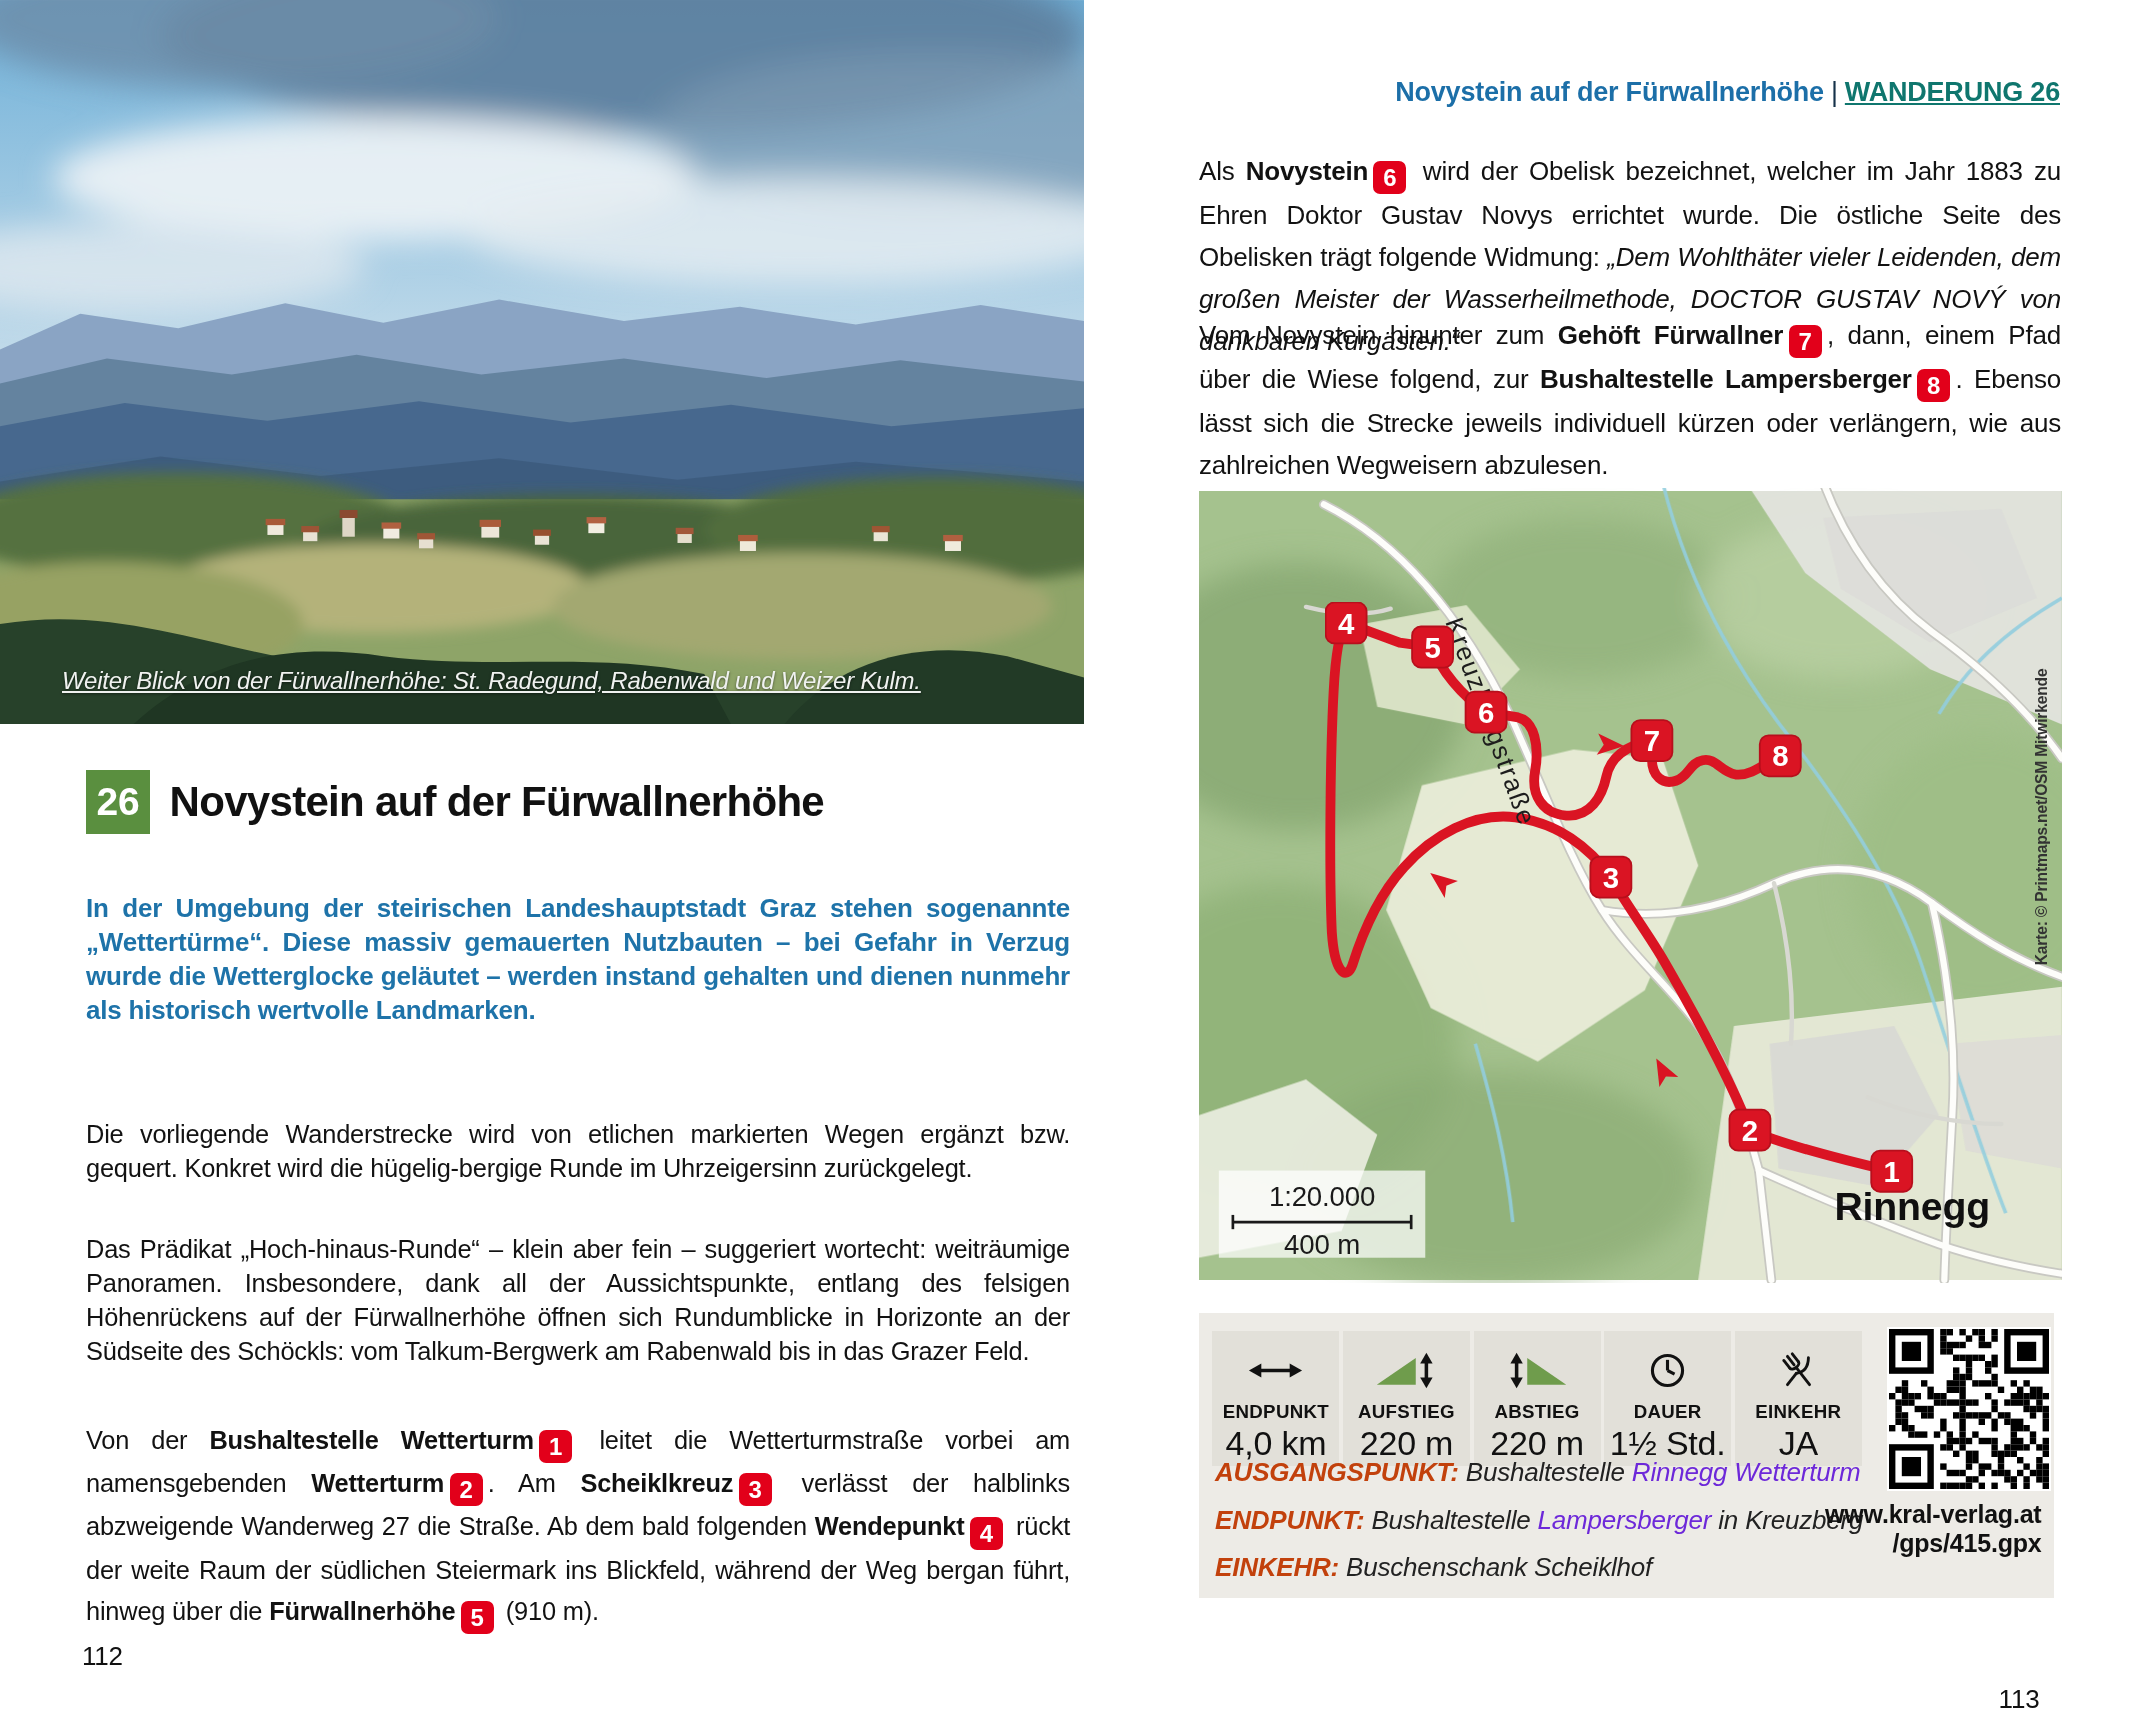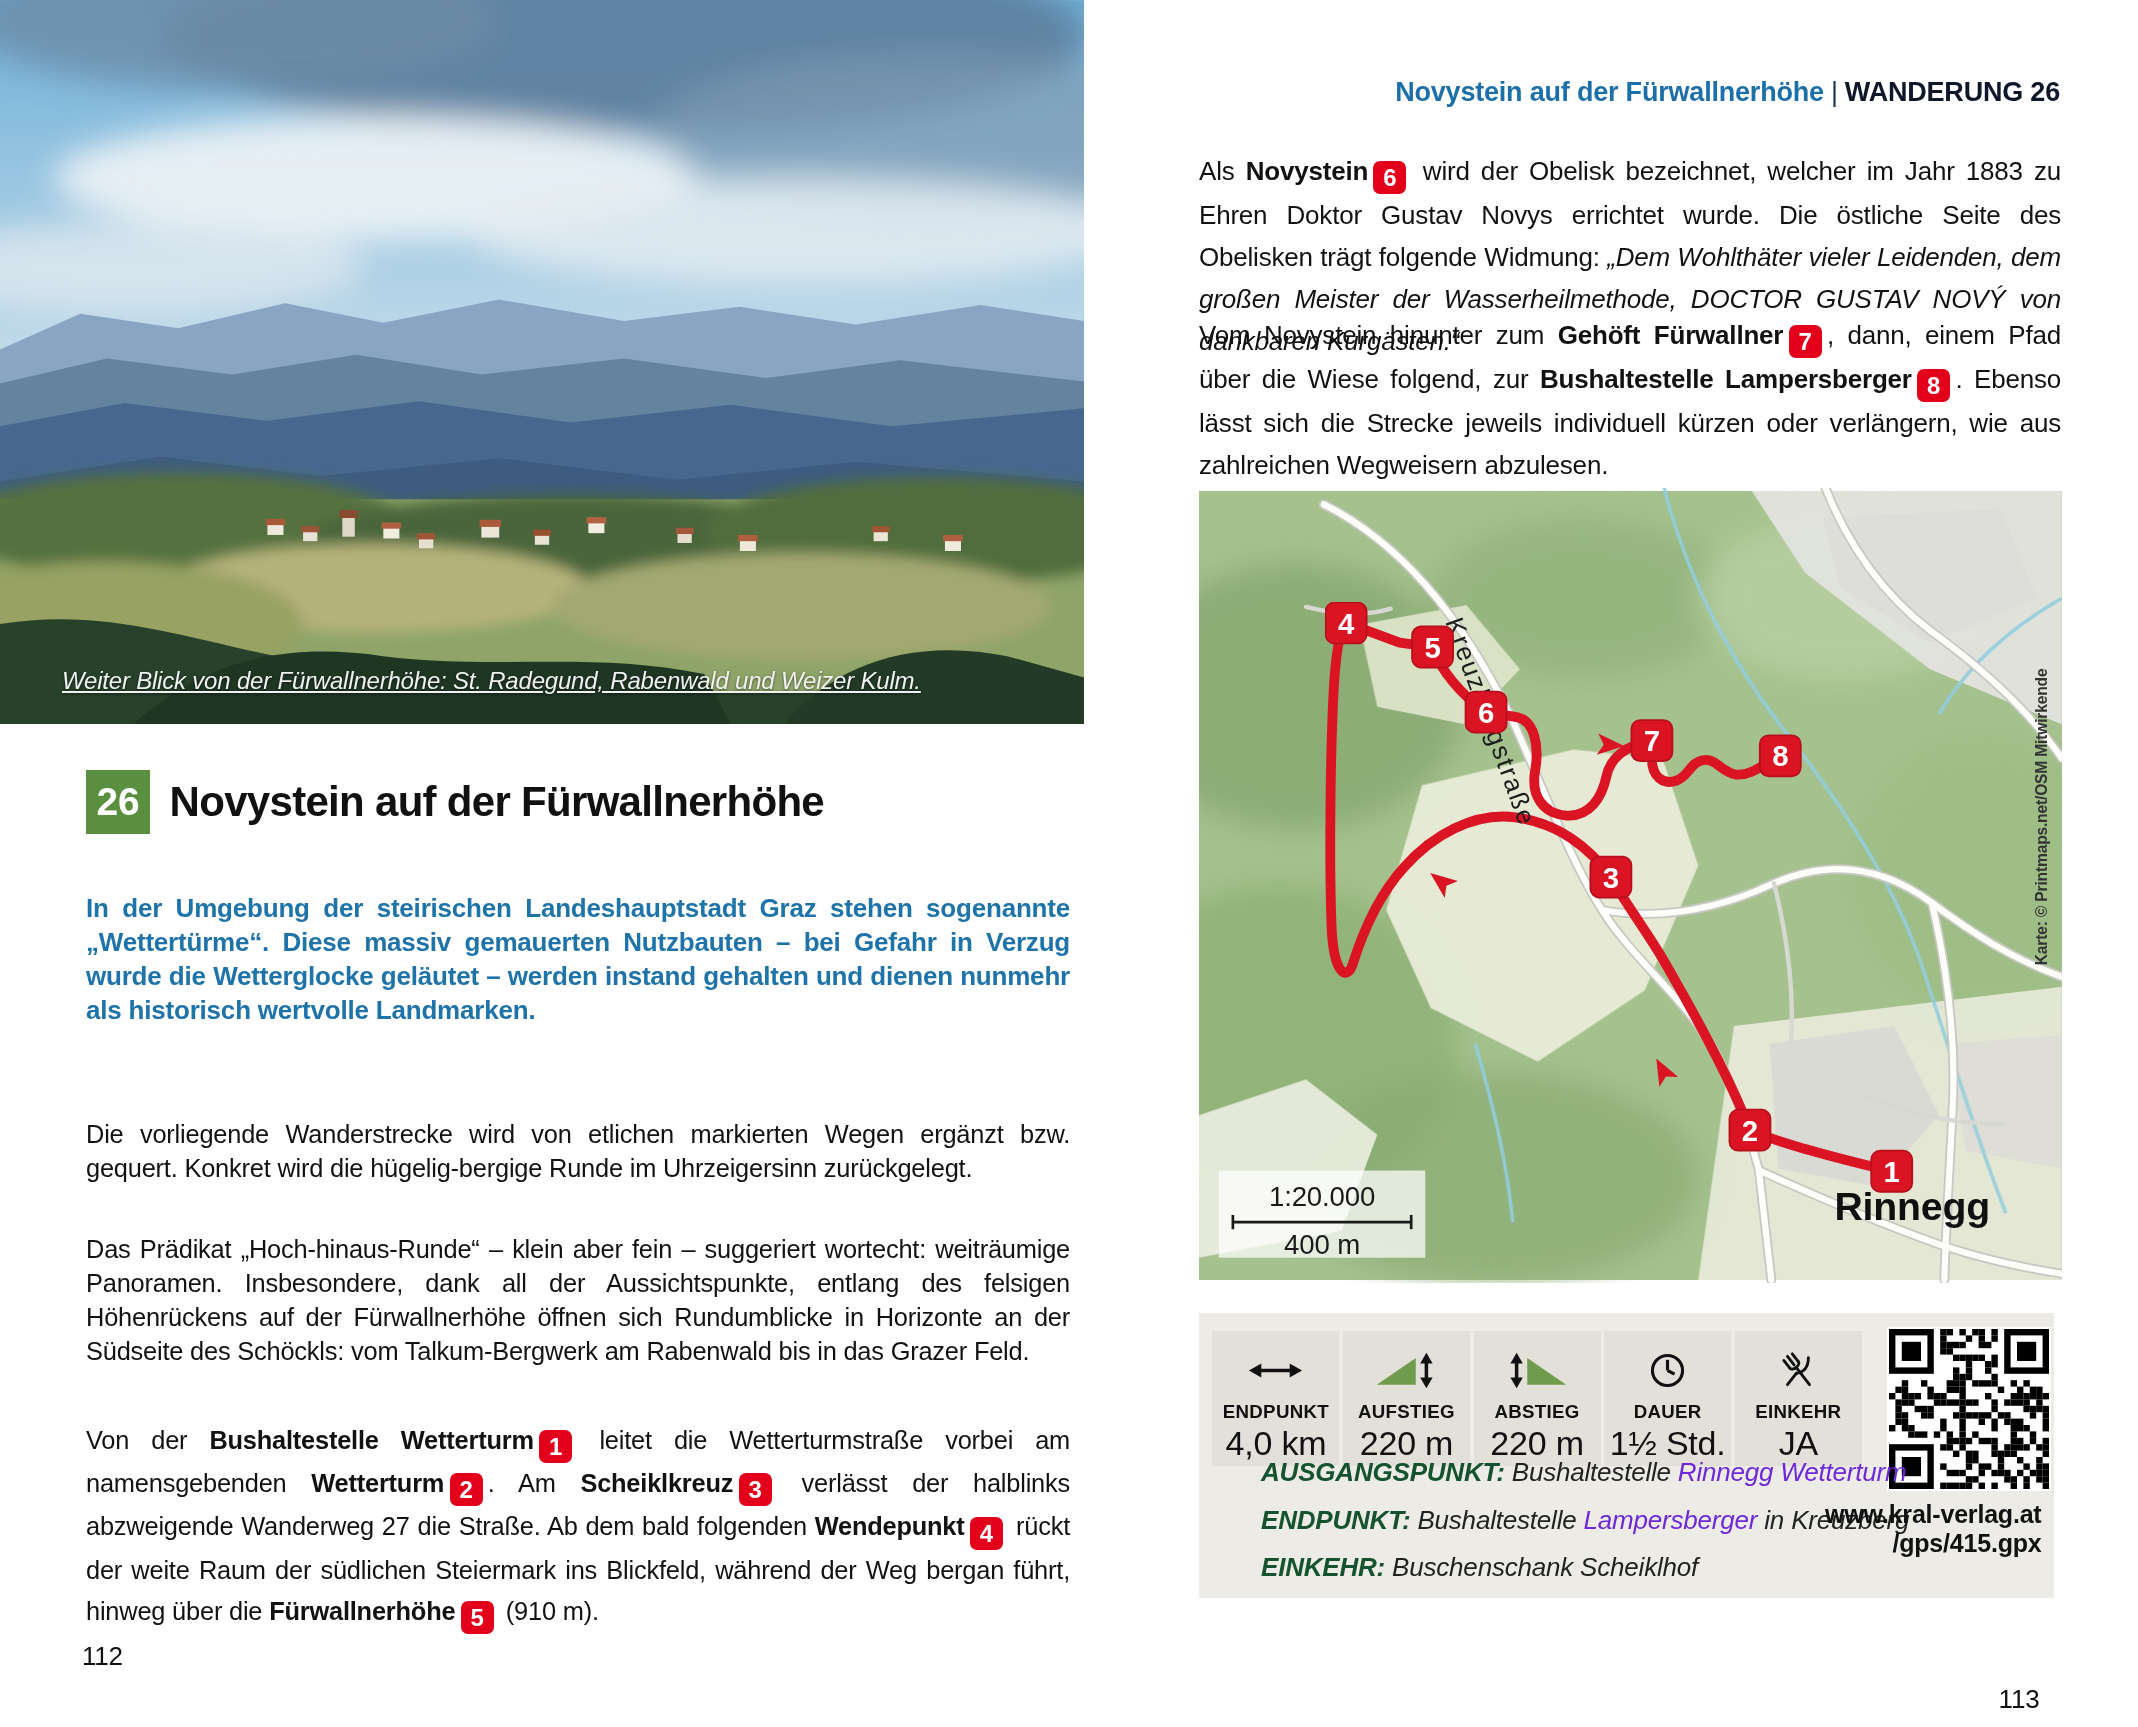--- a/index.html
+++ b/index.html
@@ -25,21 +25,21 @@
   #para1{left:86px;top:1117px;}
   #para2{left:86px;top:1232px;}
   #para3{left:86px;top:1420px;line-height:41px;}
   .pagenum{font-size:26px;color:#111;}
   #pagenum-left{left:82px;top:1641px;}
 
   
   #rp-header{left:1069px;top:77px;width:991px;text-align:right;font-size:27px;font-weight:700;}
   #rp-header .h-blue{color:#1c6fa8;}
   #rp-header .h-sep{color:#16324a;font-weight:400;padding:0 7.1px;}
-  #rp-header .h-green{color:#0f172a;}
+  #rp-header .h-green{color:#0f766e;text-decoration:underline;}
   .rbody{width:862px;font-size:26px;line-height:42px;text-align:justify;color:#121212;}
   #rpara1{left:1199px;top:150px;}
   #rpara2{left:1199px;top:314px;}
   .seg-b{font-weight:700;}
   .seg-i{font-style:italic;}
   .nbadge{display:inline-block;min-width:33px;height:33px;background:#e2001a;color:#fff;
           border-radius:7.1px;text-align:center;line-height:33px;font-weight:700;font-size:24px;
           vertical-align:-6.2px;margin:0 5.3px;font-style:normal;}
 
   #map{left:1199px;top:488px;width:863px;height:795px;}
@@ -49,21 +49,21 @@
   #infobox{left:1199px;top:1313px;width:855px;height:285px;background:#edebe6;}
   #cells{position:absolute;left:13.4px;top:18px;display:flex;gap:3.6px;}
   .cell{width:127px;height:135px;background:#e2e0d9;display:flex;flex-direction:column;
         align-items:center;justify-content:flex-start;padding-top:14.3px;box-sizing:border-box;}
   .cell .ic{height:50px;display:flex;align-items:center;justify-content:center;}
   .cell .lab{font-size:18.7px;font-weight:700;letter-spacing:0.3px;color:#111;margin-top:5.3px;}
   .cell .val{font-size:34px;color:#111;margin-top:1.8px;}
   #qr-wrap{position:absolute;left:688px;top:14.3px;width:164px;height:164px;background:#fff;
            display:flex;align-items:center;justify-content:center;}
   .meetline{position:absolute;left:16px;font-size:26px;font-style:italic;white-space:nowrap;}
-  .meetline .lbl{font-weight:700;color:#14532d;margin-left:46px;}
+  .meetline .lbl{font-weight:700;color:#c2410c;}
   .meetline .pln{color:#222;}
   .meetline .grn{color:#6d28d9;}
   #ml-start{top:144px;}
   #ml-end{top:192px;}
   #ml-stop{top:239px;}
   #weburl{position:absolute;right:12.5px;top:187px;text-align:right;font-size:25px;font-weight:700;
           color:#111;font-style:normal;line-height:29px;}
   #pagenum-right{left:1978px;top:1684px;width:82px;text-align:center;}
 </style>
 </head>

